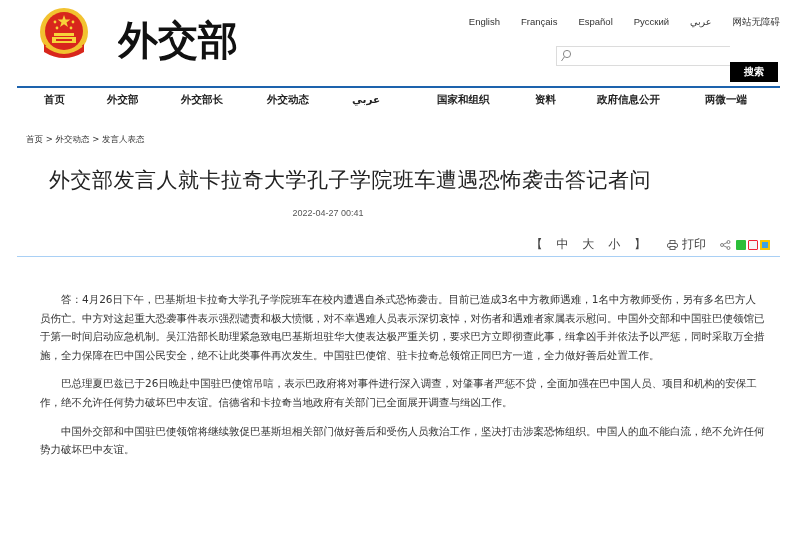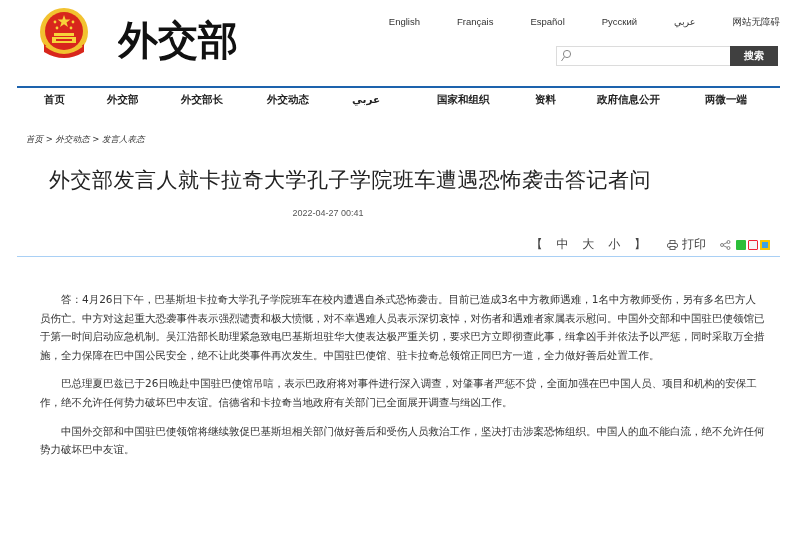--- a/index.html
+++ b/index.html
@@ -1,30 +1,30 @@
 <!DOCTYPE html>
 <html><head>
 <meta charset="utf-8">
 <style>
   html, body { margin:0; padding:0; background:#ffffff; }
   body { width:800px; height:540px; overflow:hidden; position:relative;
          font-family:"DejaVu Sans", "Liberation Sans", sans-serif; color:#333; }
   .header { position:absolute; left:0; top:0; width:800px; height:86px; }
   .emblem { position:absolute; left:38px; top:6px; width:52px; height:56px; }
   .calligraphy { position:absolute; left:118px; top:10px; width:150px; height:66px; }
-  .lang-bar { position:absolute; top:16px; right:20px; display:flex; gap:16px; font-size:9.5px; color:#333; font-family:"Liberation Sans", sans-serif; }
+  .lang-bar { position:absolute; top:16px; right:20px; display:flex; gap:0; font-size:9.5px; color:#333; font-family:"Liberation Sans", sans-serif; }
   .lang-bar a { display:inline-block; margin-left:21px; color:#333; text-decoration:none; cursor:pointer; }
   .search-wrap { position:absolute; left:556px; top:46px; width:222px; height:20px; display:flex; }
   .search-input { box-sizing:border-box; width:174px; height:20px; border:1px solid #dcdcdc; border-right:none; padding-left:18px; font-size:10px; outline:none; }
   .search-icon { position:absolute; left:4px; top:3px; width:12px; height:14px; }
-  .search-btn { width:48px; height:20px; background:#404040; color:#fff; border:none; font-size:10px; font-weight:bold; cursor:pointer; font-family:"DejaVu Sans", sans-serif; }
+  .search-btn { width:48px; height:20px; background:#000000; color:#fff; border:none; font-size:10px; font-weight:bold; cursor:pointer; font-family:"DejaVu Sans", sans-serif;margin-top:16px; }
   .blue-rule { position:absolute; left:17px; top:86px; width:763px; height:2px; background:#1d63ad; }
   .nav { position:absolute; left:17px; top:93px; width:763px; height:20px; display:flex; font-size:10.5px; font-weight:bold; color:#222; }
   .nav a { position:absolute; color:#222; text-decoration:none; cursor:pointer; white-space:nowrap; }
-  .breadcrumb { position:absolute; left:26px; top:134px; font-size:8.5px; color:#333;font-style:italic; }
+  .breadcrumb { position:absolute; left:26px; top:134px; font-size:8.5px; color:#333; }
   .breadcrumb a { color:#333; text-decoration:none; cursor:pointer; }
   .title { position:absolute; left:0; width:700px; top:166px; text-align:center; font-size:21px; color:#222; letter-spacing:0.5px; }
   .date { position:absolute; left:0; width:656px; top:208px; text-align:center; font-size:9px; color:#555; font-family:"Liberation Sans", sans-serif; }
   .toolbar { position:absolute; right:30px; top:236px; display:flex; align-items:center; font-size:12px; color:#444; }
   .fontsize { letter-spacing:5px; margin-right:16px; }
   .fontsize span { cursor:pointer; }
   .print { display:flex; align-items:center; margin-right:14px; cursor:pointer; }
   .print svg { margin-right:4px; }
   .share { display:flex; align-items:center; gap:2px; }
   .share-ico { width:10px; height:10px; display:inline-block; border-radius:1px; cursor:pointer; }

